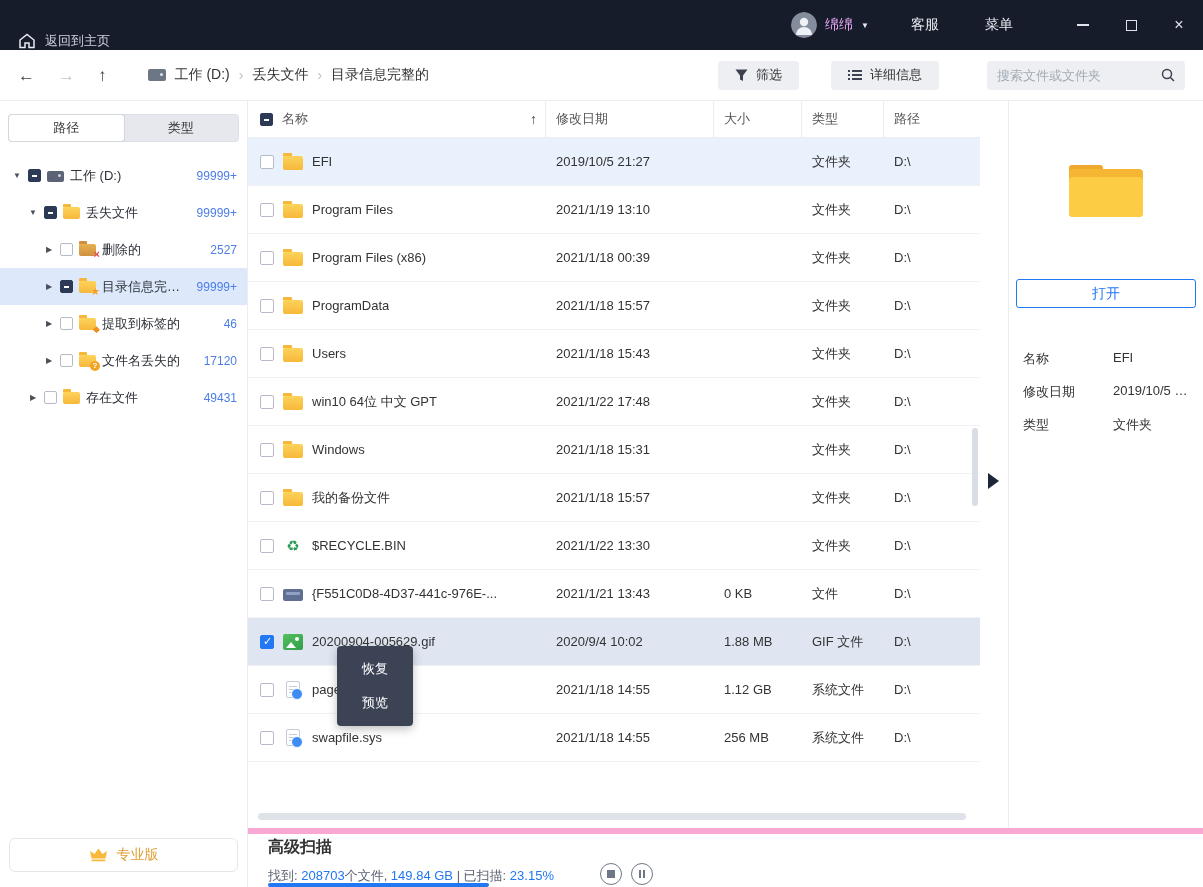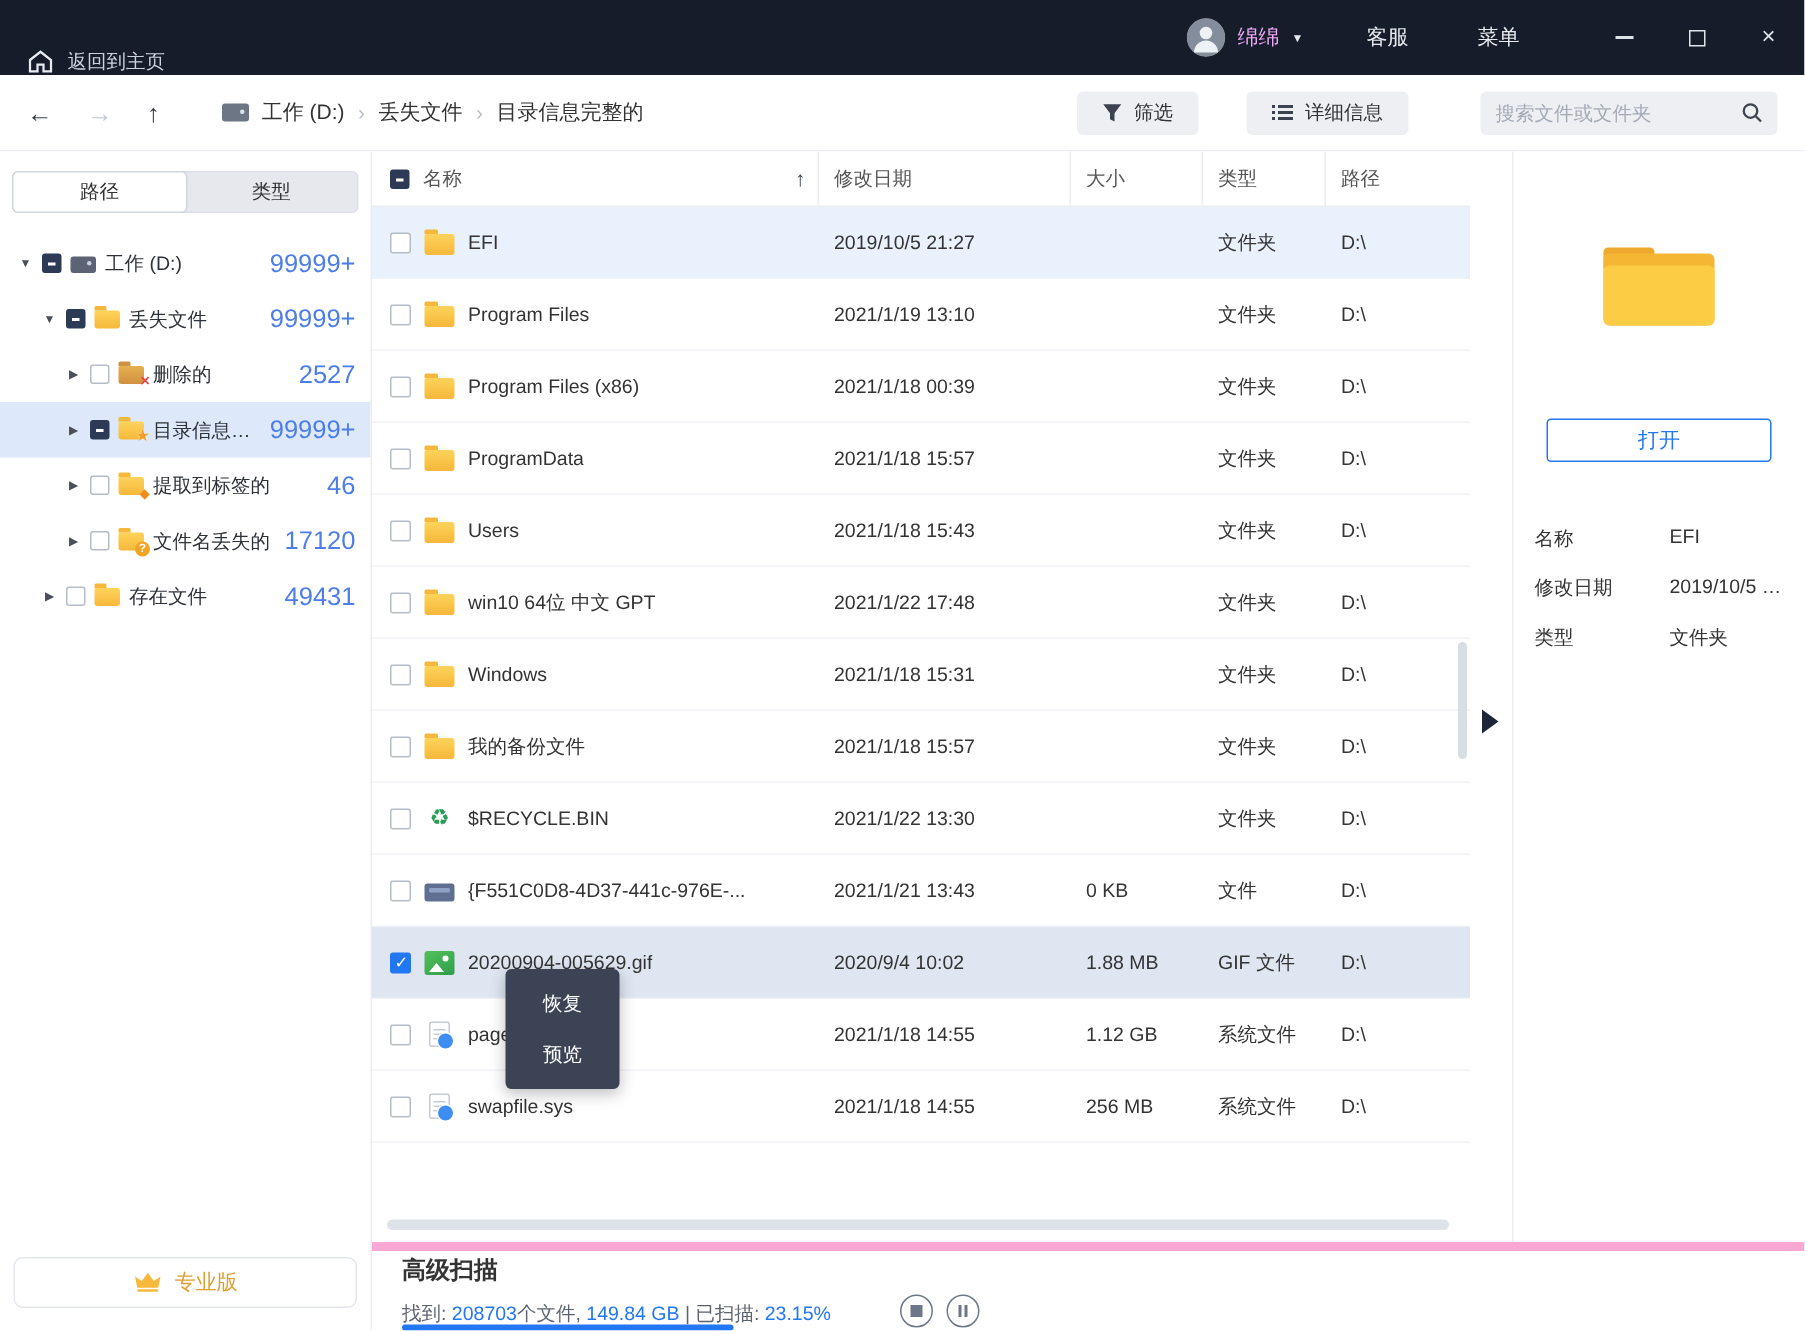--- a/index.html
+++ b/index.html
@@ -66,21 +66,21 @@
   .tree-item[data-icon="drive"] .tree-icon::after { content:""; position:absolute; right:3px; top:3px; width:3px; height:3px; border-radius:50%; background:#c8d0dd; }
   .tree-item[data-icon="folder-deleted"] .tree-icon { background:linear-gradient(#e7b052,#cf9140); }
   .tree-item[data-icon="folder-deleted"] .tree-icon::before { background:#cf9140; }
   .tree-badge { position:absolute; right:-4px; bottom:-4px; font-size:9px; line-height:1; }
   .tree-item[data-icon="folder-deleted"] .tree-badge::before { content:"×"; color:#e54848; font-weight:bold; font-size:11px; }
   .tree-item[data-icon="folder-star"] .tree-badge::before { content:"★"; color:#f59e27; font-size:11px; text-shadow:0 0 1px #fff; }
   .tree-item[data-icon="folder-tag"] .tree-badge::before { content:"◆"; color:#ef8f1f; font-size:9px; }
   .tree-item[data-icon="folder-lost"] .tree-badge { width:10px; height:10px; background:#f3a424; border-radius:50%; color:#fff; font-size:8px; line-height:10px; text-align:center; font-weight:bold; }
   .tree-item[data-icon="folder-lost"] .tree-badge::before { content:"?"; }
   .tree-label { flex:1; font-size:13px; color:#2d3138; white-space:nowrap; overflow:hidden; text-overflow:ellipsis; }
-  .tree-count { font-size:17px; color:#4c7de8; }
+  .tree-count { font-size:12px; color:#4c7de8; }
   .pro-btn { margin:10px 9px 15px; height:34px; border:1px solid #e3e6eb; border-radius:6px; display:flex; align-items:center; justify-content:center; gap:9px; cursor:pointer; background:#fff; flex:0 0 34px; }
   .pro-label { font-size:14px; color:#df9f33; }
 
   
   .main { flex:1; min-width:0; position:relative; display:flex; flex-direction:column; background:#fff; }
   .list-header { height:37px; flex:0 0 37px; display:flex; border-bottom:1px solid #ebedf1; color:#555; font-size:13px; }
   .list-header > div { display:flex; align-items:center; border-right:1px solid #e9ecf0; }
   .list-header > div:last-child { border-right:none; }
   .col-name { flex:1; min-width:0; display:flex; align-items:center; gap:9px; padding-left:12px; padding-right:8px; }
   .col-date { width:168px; flex:0 0 168px; padding-left:10px; }
@@ -114,21 +114,21 @@
   .context-menu { position:absolute; left:89px; top:545px; width:76px; background:#3b4355; border-radius:4px; box-shadow:0 3px 10px rgba(0,0,0,.25); padding:6px 0; z-index:20; }
   .menu-item { height:34px; display:flex; align-items:center; justify-content:center; color:#fff; font-size:13px; cursor:pointer; }
 
   
   .panel-gap { width:28px; flex:0 0 28px; position:relative; background:#fff; }
   .panel-toggle { position:absolute; left:8px; top:372px; width:0; height:0; border-top:8px solid transparent; border-bottom:8px solid transparent; border-left:11px solid #1c2638; cursor:pointer; }
 
   
   .preview { width:195px; flex:0 0 195px; border-left:1px solid #ebedf1; display:flex; flex-direction:column; align-items:center; background:#fff; }
   .pv-icon { margin-top:60px; }
-  .pv-open { margin-top:55px; width:150px; height:29px; border:1px solid #2277f2; border-radius:3px; background:#fff; color:#2277f2; font-size:14px; display:flex; align-items:center; justify-content:center; cursor:pointer; }
+  .pv-open { margin-top:55px; width:180px; height:29px; border:1px solid #2277f2; border-radius:3px; background:#fff; color:#2277f2; font-size:14px; display:flex; align-items:center; justify-content:center; cursor:pointer; }
   .pv-fields { margin-top:42px; width:100%; padding:0 14px; }
   .pv-field { display:flex; margin-bottom:15px; font-size:13px; }
   .pv-label { width:90px; color:#333; flex:0 0 90px; }
   .pv-value { flex:1; color:#333; white-space:nowrap; overflow:hidden; text-overflow:ellipsis; }
 
   
   .statusbar { height:59px; flex:0 0 59px; border-top:6px solid #f9a8d4; display:flex; align-items:center; padding:0 18px 0 20px; position:relative; background:#fff; }
   .sb-left { display:flex; flex-direction:column; gap:5px; }
   .sb-title { font-size:16px; font-weight:bold; color:#333; }
   .sb-info-row { display:flex; align-items:flex-end; }

